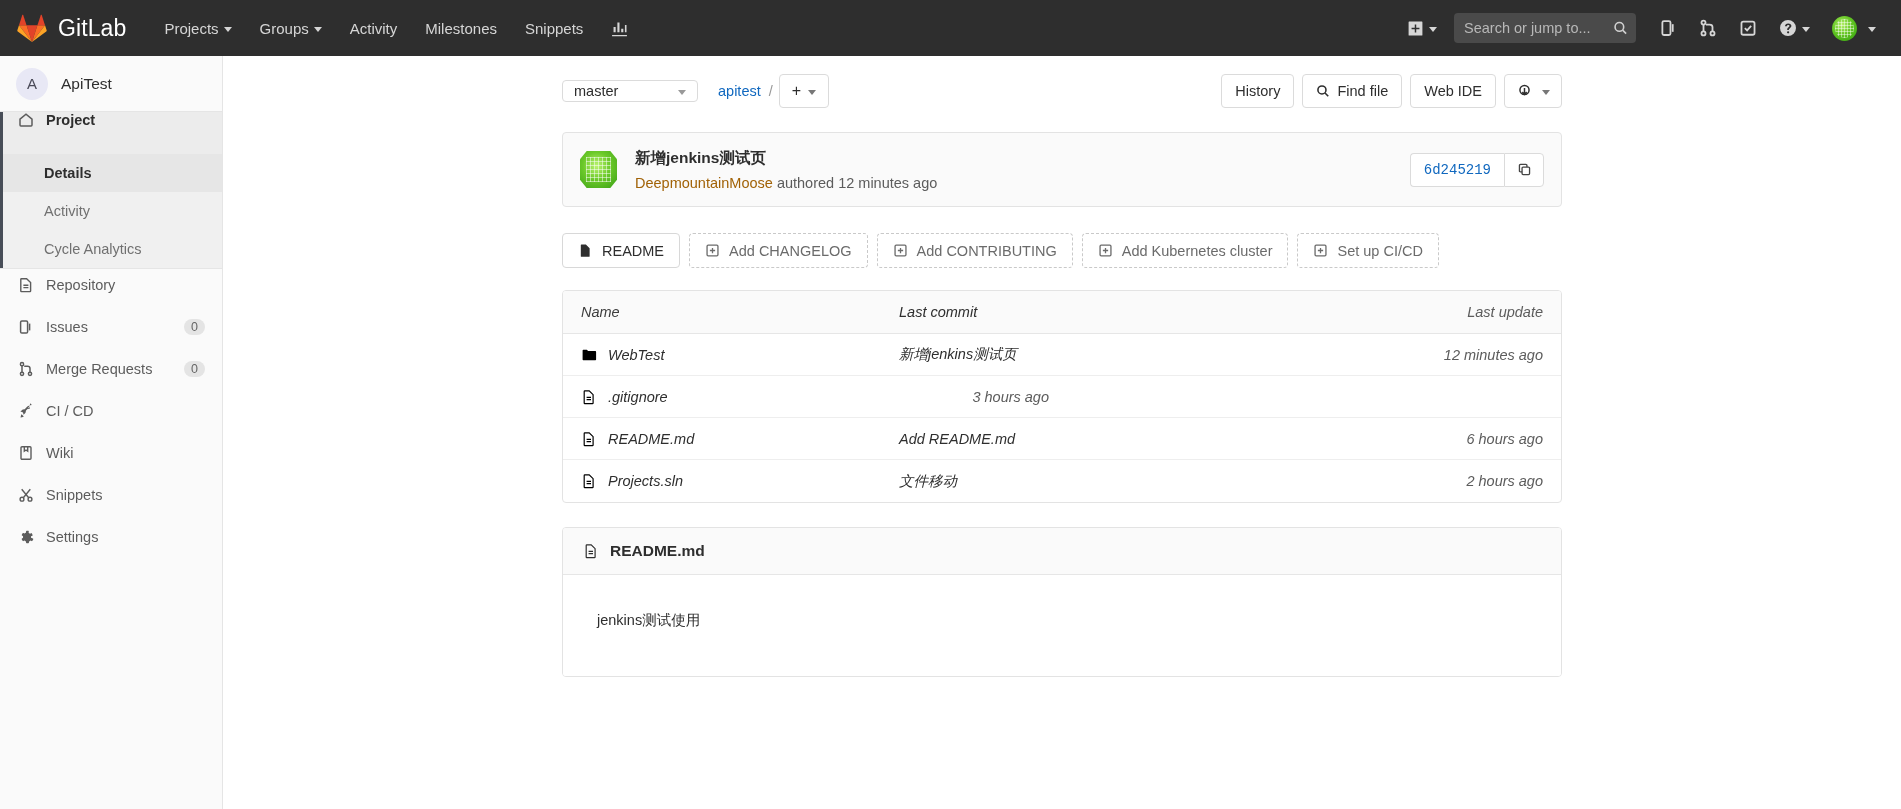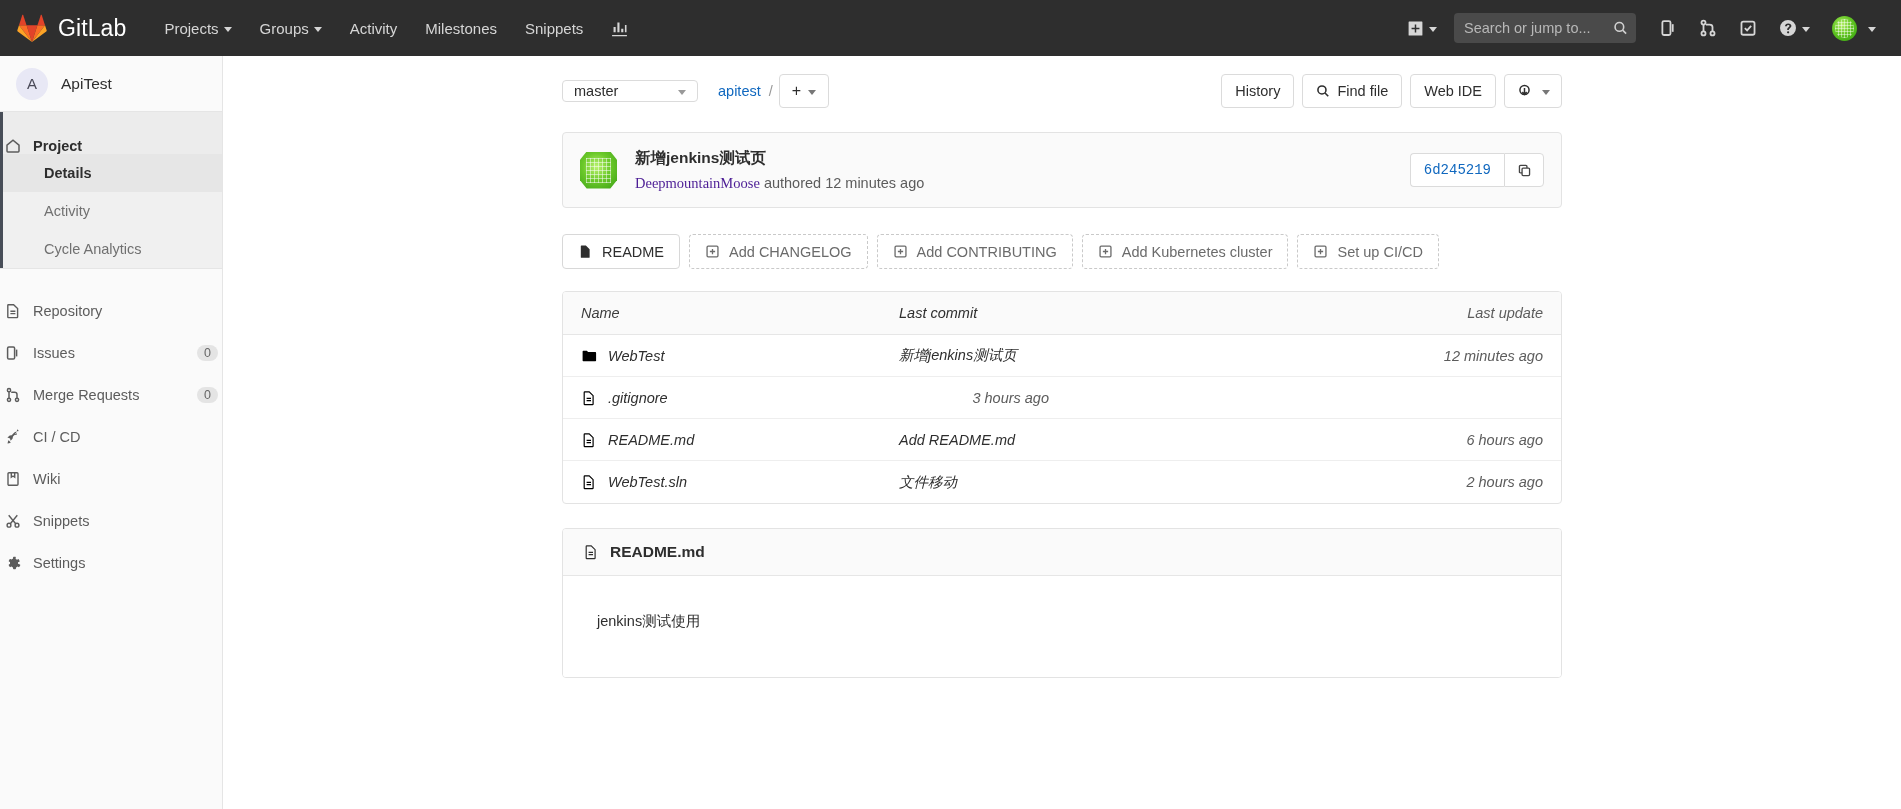--- a/index.html
+++ b/index.html
@@ -88,22 +88,22 @@
   }
   .sb-avatar {
     width: 32px; height: 32px; border-radius: 50%;
     background: #e8e8f5;
     color: #4a4a58; font-size: 15px;
     display: flex; align-items: center; justify-content: center;
     flex: 0 0 32px;
   }
   .sb-proj-name { font-size: 15.5px; color: #2e2e2e; font-weight: 400; }
   .sb-item {
-    display: flex; align-items: flex-end; gap: 12px;
-    height: 42px; padding: 0 4px;
+    display: flex; align-items: flex-start; gap: 12px;
+    height: 42px; padding: 0 17px;
     font-size: 14.5px; color: #5c5c5c;
     cursor: pointer; position: relative;
   }
   .sb-item .sb-ico { width: 17px; display: flex; align-items: center; justify-content: center; color: #5c5c5c; flex: 0 0 17px; }
   .sb-item.active {
     background: #ececec; color: #2e2e2e; font-weight: 600;
   }
   .sb-item.active::before {
     content: ""; position: absolute; left: 0; top: 0; bottom: 0;
     width: 3px; background: #474d57;
@@ -198,21 +198,21 @@
     clip-path: polygon(18% 0%, 82% 0%, 100% 22%, 100% 78%, 82% 100%, 18% 100%, 0% 78%, 0% 22%);
   }
   .commit-avatar::after {
     content: ""; position: absolute; inset: 6px;
     background:
       repeating-linear-gradient(0deg, rgba(255,255,255,.5) 0 1px, transparent 1px 4px),
       repeating-linear-gradient(90deg, rgba(255,255,255,.5) 0 1px, transparent 1px 4px);
   }
   .commit-title { font-size: 15.5px; font-weight: 700; color: #2e2e2e; margin-bottom: 6px; }
   .commit-sub { font-size: 14.5px; color: #5c5c5c; }
-  .commit-sub .author { color: #4c1d95; cursor: pointer; font-family: Liberation Serif, serif; }
+  .commit-sub .author { color: #a16207; cursor: pointer; }
   .commit-right { margin-left: auto; display: flex; }
   .sha-box {
     display: flex; align-items: center;
     height: 34px; padding: 0 13px;
     border: 1px solid #dbdbdb; border-right: 0;
     border-radius: 4px 0 0 4px;
     background: #fff; color: #1068bf;
     font-family: "Liberation Mono", monospace; font-size: 14px;
     cursor: pointer;
   }
@@ -658,21 +658,21 @@
       </div>
 
       <div class="ft-row">
         <div class="col-name">
           <span class="ico">
             <svg width="16" height="16" viewBox="0 0 16 16" fill="none" stroke="currentColor" stroke-width="1.2">
               <path d="M3.8 1.8h4.4l3.9 3.9V14a.6.6 0 0 1-.6.6H3.8a.6.6 0 0 1-.6-.6V2.4a.6.6 0 0 1 .6-.6z"></path>
               <path d="M5.6 8.4h4.4M5.6 10.6h4.4"></path>
             </svg>
           </span>
-          <span class="fname">WebTest.sln</span>
+          <span class="fname">Projects.sln</span>
         </div>
         <div class="col-commit">
           <span class="clink">文件移动</span>
         </div>
         <div class="col-update">2 hours ago</div>
       </div>
     </div>
 
     <div class="readme-card">
       <div class="readme-head">

